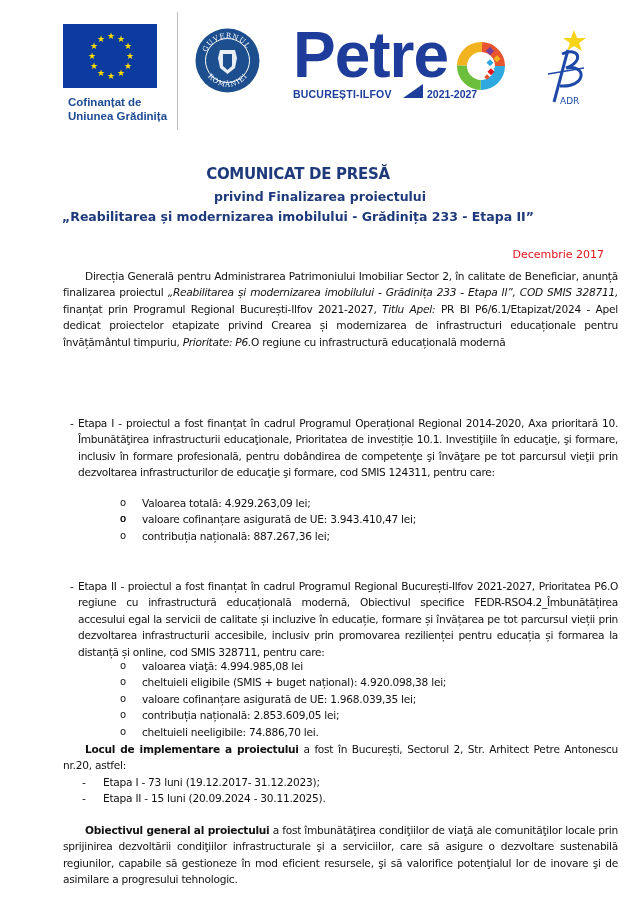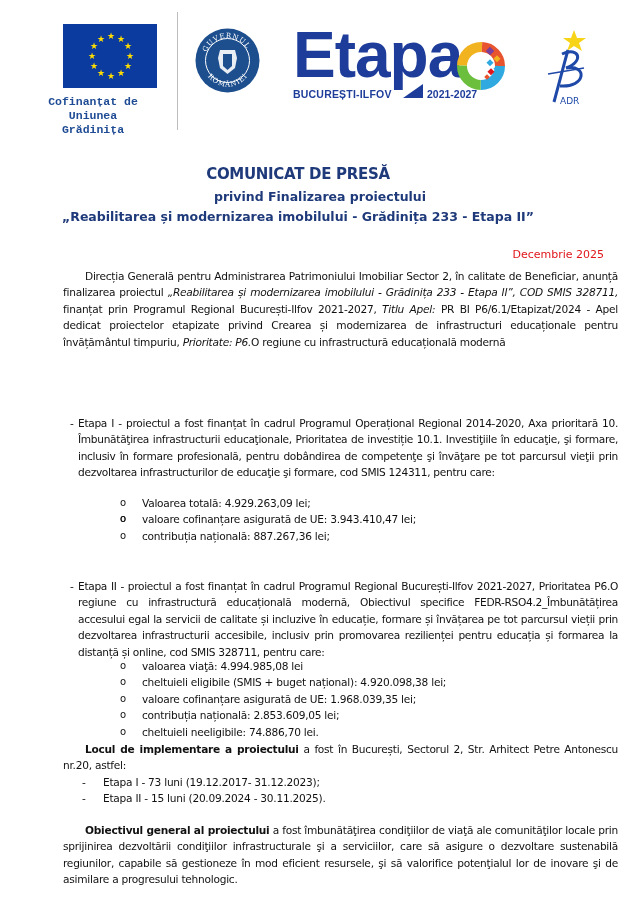--- a/index.html
+++ b/index.html
@@ -2,21 +2,21 @@
 <html><head>
   <meta charset="utf-8">
   <style>
     html, body { margin: 0; padding: 0; background: #ffffff; }
     body { width: 644px; height: 914px; overflow: hidden; position: relative; font-family: "Liberation Sans", "DejaVu Sans", sans-serif; color: #111; }
     .page { position: absolute; left: 0; top: 0; width: 644px; height: 914px; }
 
     
     .logos { position: absolute; left: 0; top: 0; width: 644px; height: 130px; }
     .eu-flag { position: absolute; left: 63px; top: 24px; width: 94px; height: 64px; background: #0c3b9f; }
-    .eu-caption { position: absolute; left: 35px; top: 95px; width: 116px; text-align: center; font-family: Liberation Mono, monospace; font-weight: bold; font-size: 11.5px; line-height: 14px; color: #1e4b94; }
+    .eu-caption { position: absolute; left: 68px; top: 95px; width: 116px; text-align: left; font-family: Liberation Sans, sans-serif; font-weight: bold; font-size: 11.5px; line-height: 14px; color: #1e4b94; }
     .logo-divider { position: absolute; left: 177px; top: 12px; width: 1px; height: 118px; background: #bdbdbd; }
     .gov-seal { position: absolute; left: 195px; top: 28px; width: 65px; height: 65px; }
     .regio { position: absolute; left: 293px; top: 28px; width: 224px; height: 76px; }
     .regio-word { position: absolute; left: 0; top: -8px; font-family: "Liberation Sans", sans-serif; font-weight: bold; font-size: 64px; letter-spacing: -1px; color: #1e3c9a; line-height: 70px; }
     .regio-ring { position: absolute; left: 164px; top: 14px; width: 48px; height: 48px; }
     .regio-sub { position: absolute; left: 0; top: 60px; font-weight: bold; font-size: 10.5px; color: #1e3c9a; letter-spacing: 0.2px; }
     .regio-years { position: absolute; left: 134px; top: 60px; font-weight: bold; font-size: 10.5px; color: #1e3c9a; text-align: center; }
     .regio-tri { position: absolute; left: 110px; top: 56px; width: 0; height: 0; border-left: 20px solid transparent; border-bottom: 14px solid #1e3c9a; }
     .adr { position: absolute; left: 540px; top: 28px; width: 60px; height: 80px; }
 
@@ -92,21 +92,21 @@
         </text>
         <text font-size="7" fill="#ffffff" font-family="DejaVu Serif, serif" letter-spacing="0.8">
           <textPath href="#sealBot" startOffset="20%">ROMÂNIEI</textPath>
         </text>
         <path d="M25 22 L40 22 L42 30 L40 40 L32.5 46 L25 40 L23 30 Z" fill="#ffffff" opacity="0.9"></path>
         <path d="M28 26 L37 26 L37 38 L32.5 42 L28 38 Z" fill="#1d4f8f"></path>
       </svg>
     </div>
 
     <div class="regio">
-      <div class="regio-word">Etapa</div>
+      <div class="regio-word">Petre</div>
       <div class="regio-ring">
         <svg width="48" height="48" viewBox="0 0 48 48">
           <circle cx="24" cy="24" r="19" fill="none" stroke="#2fa9e0" stroke-width="10" stroke-dasharray="30 200" stroke-dashoffset="0"></circle>
           <circle cx="24" cy="24" r="19" fill="none" stroke="#6cbf3c" stroke-width="10" stroke-dasharray="30 200" stroke-dashoffset="-30"></circle>
           <circle cx="24" cy="24" r="19" fill="none" stroke="#f2b320" stroke-width="10" stroke-dasharray="30 200" stroke-dashoffset="-60"></circle>
           <circle cx="24" cy="24" r="19" fill="none" stroke="#e8542d" stroke-width="10" stroke-dasharray="30 200" stroke-dashoffset="-90"></circle>
           <rect x="30" y="6" width="6" height="6" fill="#7a3f9a" transform="rotate(45 33 9)"></rect>
           <rect x="38" y="14" width="5" height="5" fill="#f2b320" transform="rotate(45 40 16)"></rect>
           <rect x="31" y="18" width="5" height="5" fill="#2fa9e0" transform="rotate(45 33 20)"></rect>
           <rect x="38" y="24" width="5" height="5" fill="#2fa9e0" transform="rotate(45 40 26)"></rect>
@@ -127,21 +127,21 @@
         <path d="M8 46 C 20 44, 32 42, 44 40" stroke="#1e49a8" stroke-width="1.5" fill="none"></path>
         <text x="20" y="76" font-size="9" fill="#1e49a8" font-family="DejaVu Sans, sans-serif">ADR</text>
       </svg>
     </div>
   </div>
 
   <div class="title t1">COMUNICAT DE PRESĂ</div>
   <div class="title t2">privind Finalizarea proiectului</div>
   <div class="title t3">„Reabilitarea și modernizarea imobilului - Grădinița 233 - Etapa II”</div>
 
-  <div class="date">Decembrie 2025</div>
+  <div class="date">Decembrie 2017</div>
 
   <div class="body indent p1"><span>Direcția Generală pentru Administrarea Patrimoniului Imobiliar Sector 2, în calitate de Beneficiar, anunță finalizarea proiectul </span><i>„Reabilitarea și modernizarea imobilului - Grădinița 233 - Etapa II”, COD SMIS 328711,</i><span> finanțat prin Programul Regional București-Ilfov 2021-2027, </span><i>Titlu Apel:</i><span> PR BI P6/6.1/Etapizat/2024 - Apel dedicat proiectelor etapizate privind Crearea și modernizarea de infrastructuri educaționale pentru învățământul timpuriu, </span><i>Prioritate: P6.</i><span>O regiune cu infrastructură educațională modernă</span></div>
 
 
   <div class="b-etapa1">
     <span class="dash">-</span>
     <span class="btext">Etapa I - proiectul a fost finanțat în cadrul Programul Operațional Regional 2014-2020, Axa prioritară 10. Îmbunătăţirea infrastructurii educaţionale, Prioritatea de investiție 10.1. Investiţiile în educaţie, şi formare, inclusiv în formare profesională, pentru dobândirea de competenţe şi învăţare pe tot parcursul vieţii prin dezvoltarea infrastructurilor de educaţie şi formare, cod SMIS 124311, pentru care:</span>
   </div>
   <div class="sub-list sl1">
     <div class="li"><span class="bul">o</span><span>Valoarea totală: 4.929.263,09 lei;</span></div>

